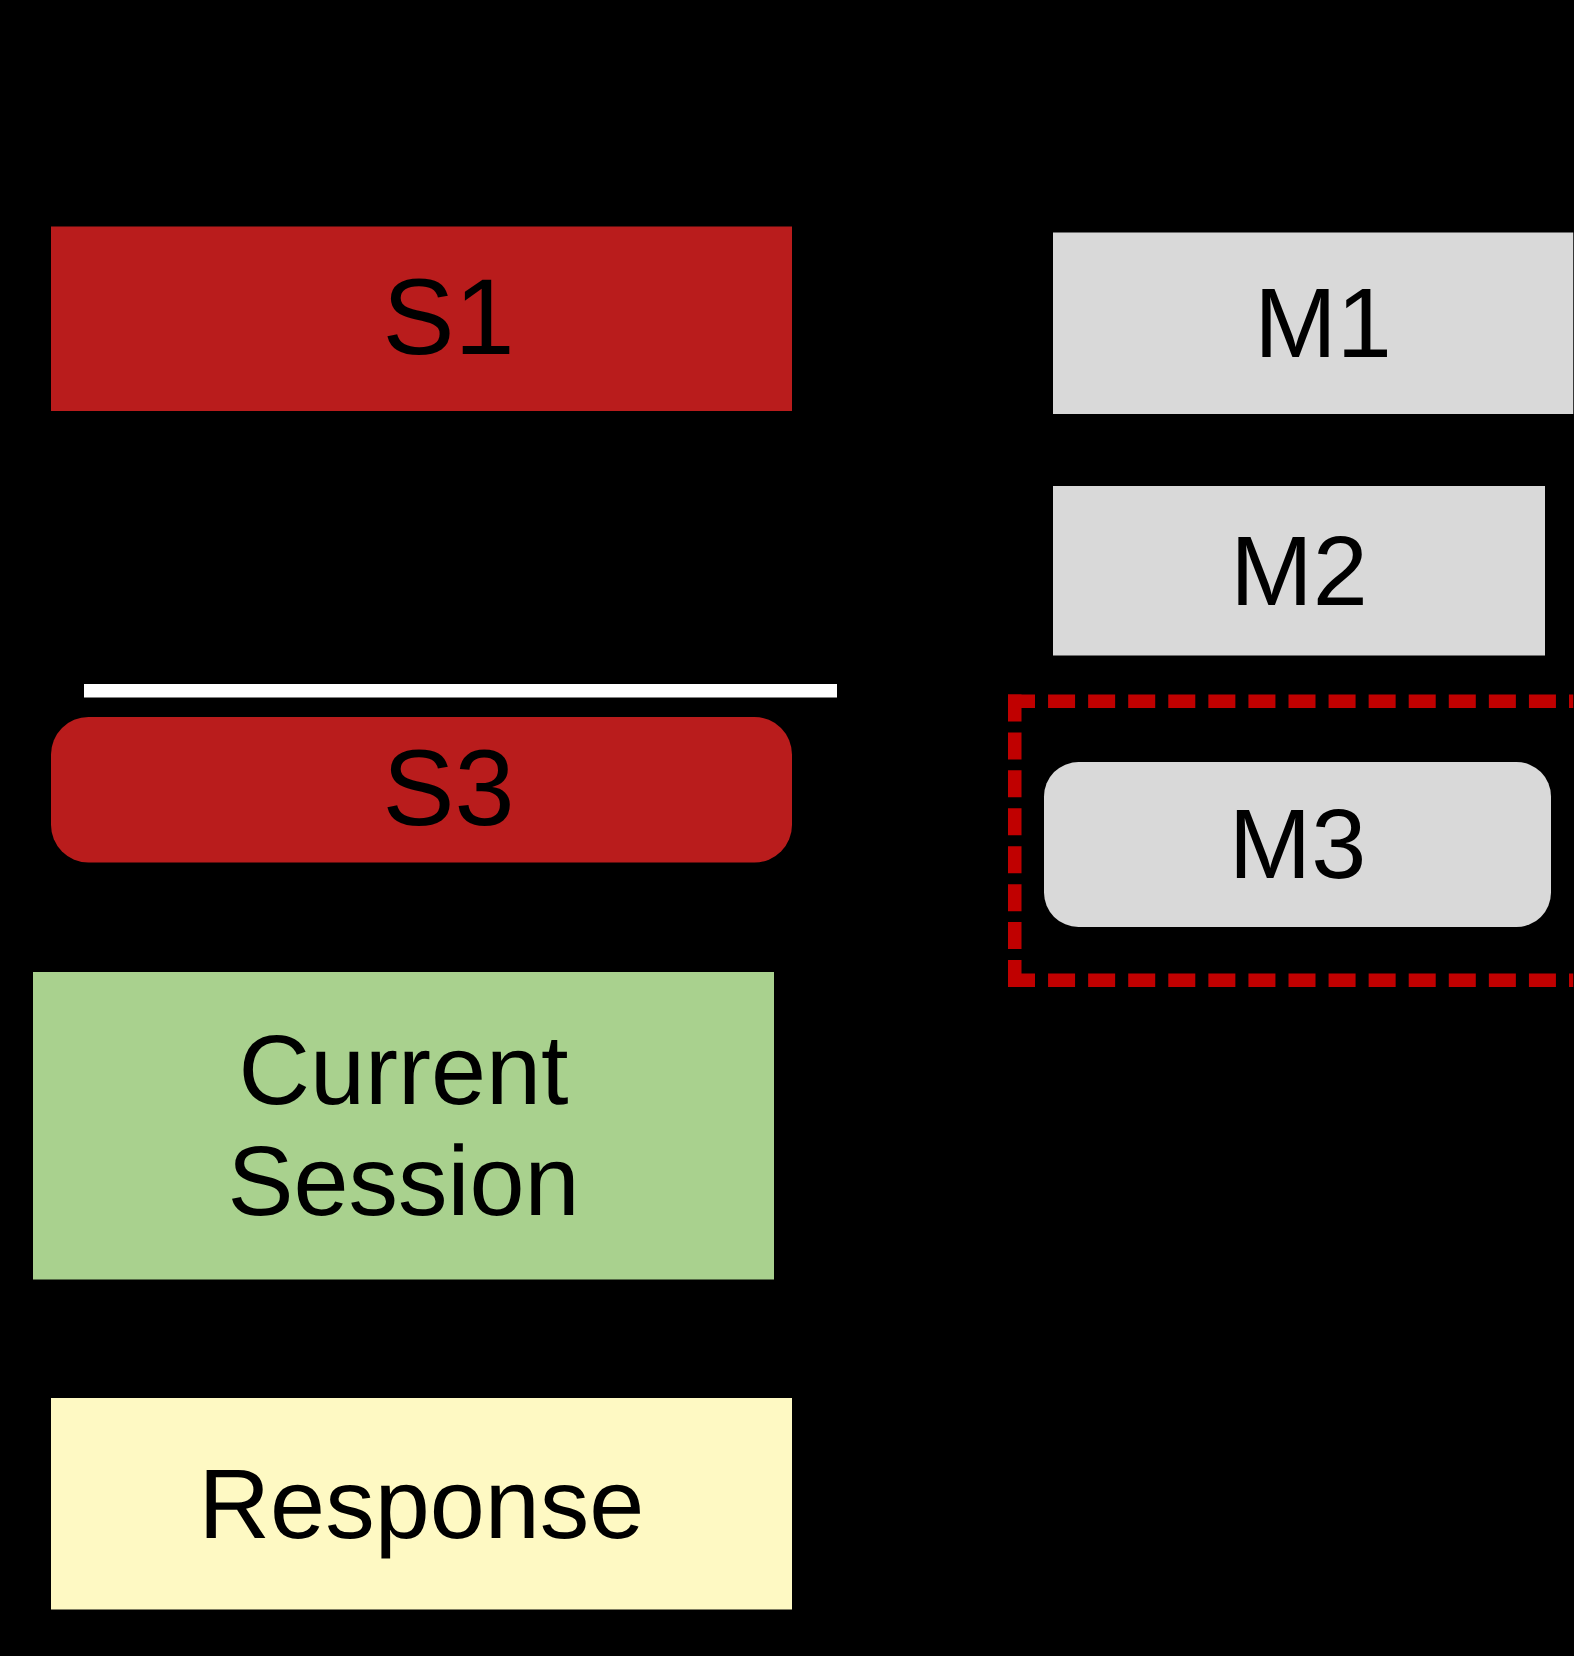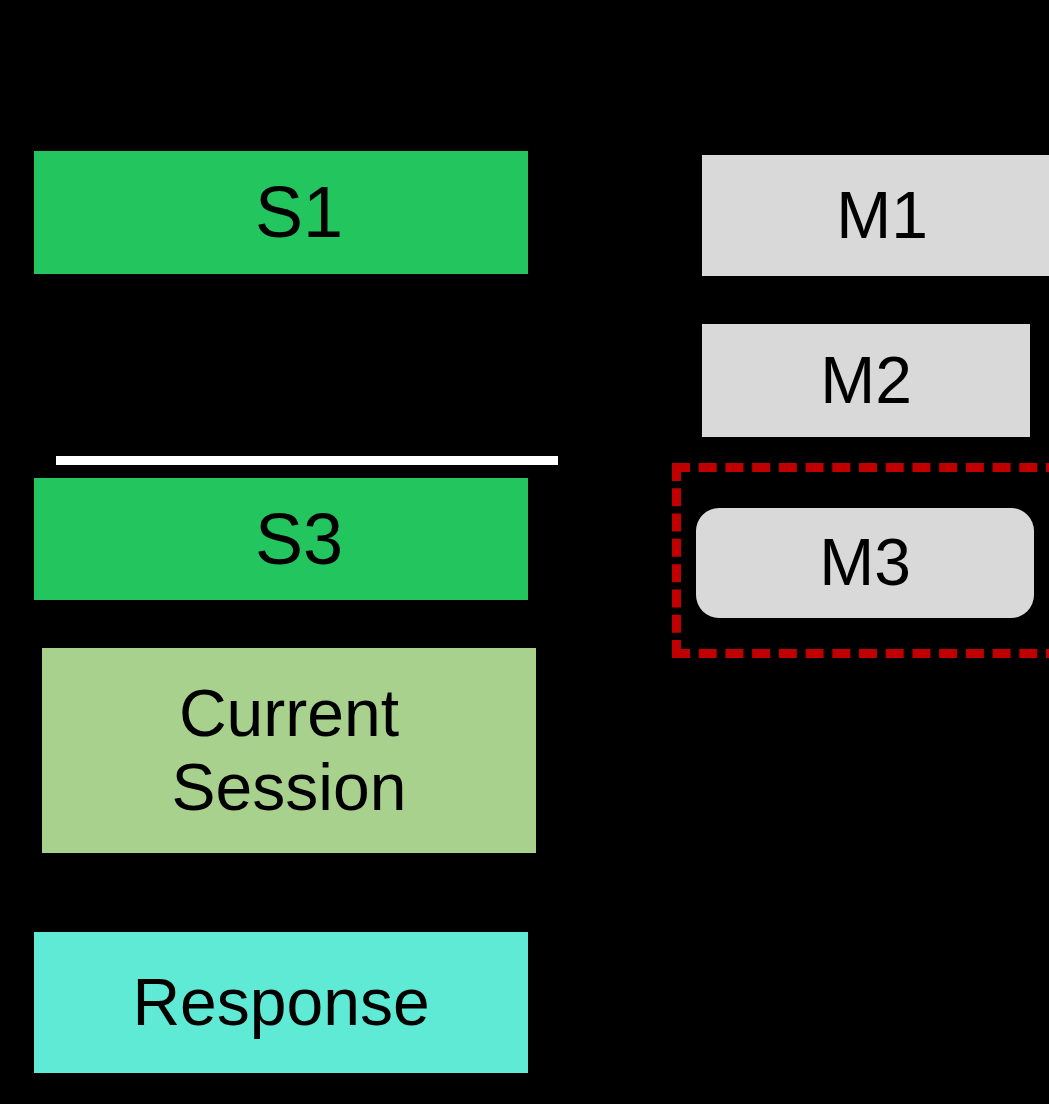--- a/index.html
+++ b/index.html
@@ -25,34 +25,34 @@
     align-items: center;
     justify-content: center;
     text-align: center;
     color: #000000;
     font-weight: 400;
     line-height: 1.12;
     letter-spacing: 0px;
     white-space: pre-line;
   }
   .session-box {
-    background: #22c55e;
+    background: #b91c1c;
     font-size: 72px;
     padding-left: 36px;
   }
   .memory-box {
     background: #D9D9D9;
     font-size: 66px;
   }
   .current-box {
     background: #A9D18E;
     font-size: 66px;
   }
   .response-box {
-    background: #5eead4;
+    background: #fef9c3;
     font-size: 66px;
   }
   .divider-line {
     position: absolute;
     background: #FFFFFF;
   }
   .highlight-frame {
     position: absolute;
     box-sizing: border-box;
     border: 9px dashed #C00000;
@@ -63,23 +63,23 @@
 </head>
 <body>
 
 <div id="canvas">
 
   <div class="box session-box" style="left:34px; top:151px; width:494px; height:123px;">S1</div>
 
 
   <div class="divider-line" style="left:56px; top:456px; width:502px; height:9px;"></div>
 
-  <div class="box session-box" style="left:34px; top:478px; width:494px; height:122px;">S3</div>
+  <div class="box session-box" style="left:34px; top:478px; width:494px; height:97px;border-radius:25px;">S3</div>
 
-  <div class="box current-box" style="left:42px; top:648px; width:494px; height:205px;">Current
+  <div class="box current-box" style="left:22px; top:648px; width:494px; height:205px;">Current
 Session</div>
 
   <div class="box response-box" style="left:34px; top:932px; width:494px; height:141px;">Response</div>
 
   <div class="box memory-box" style="left:702px; top:155px; width:360px; height:121px;">M1</div>
 
   <div class="box memory-box" style="left:702px; top:324px; width:328px; height:113px;text-align:right;">M2</div>
 
   <div class="highlight-frame" style="left:672px; top:463px; width:392px; height:195px;"></div>
 

